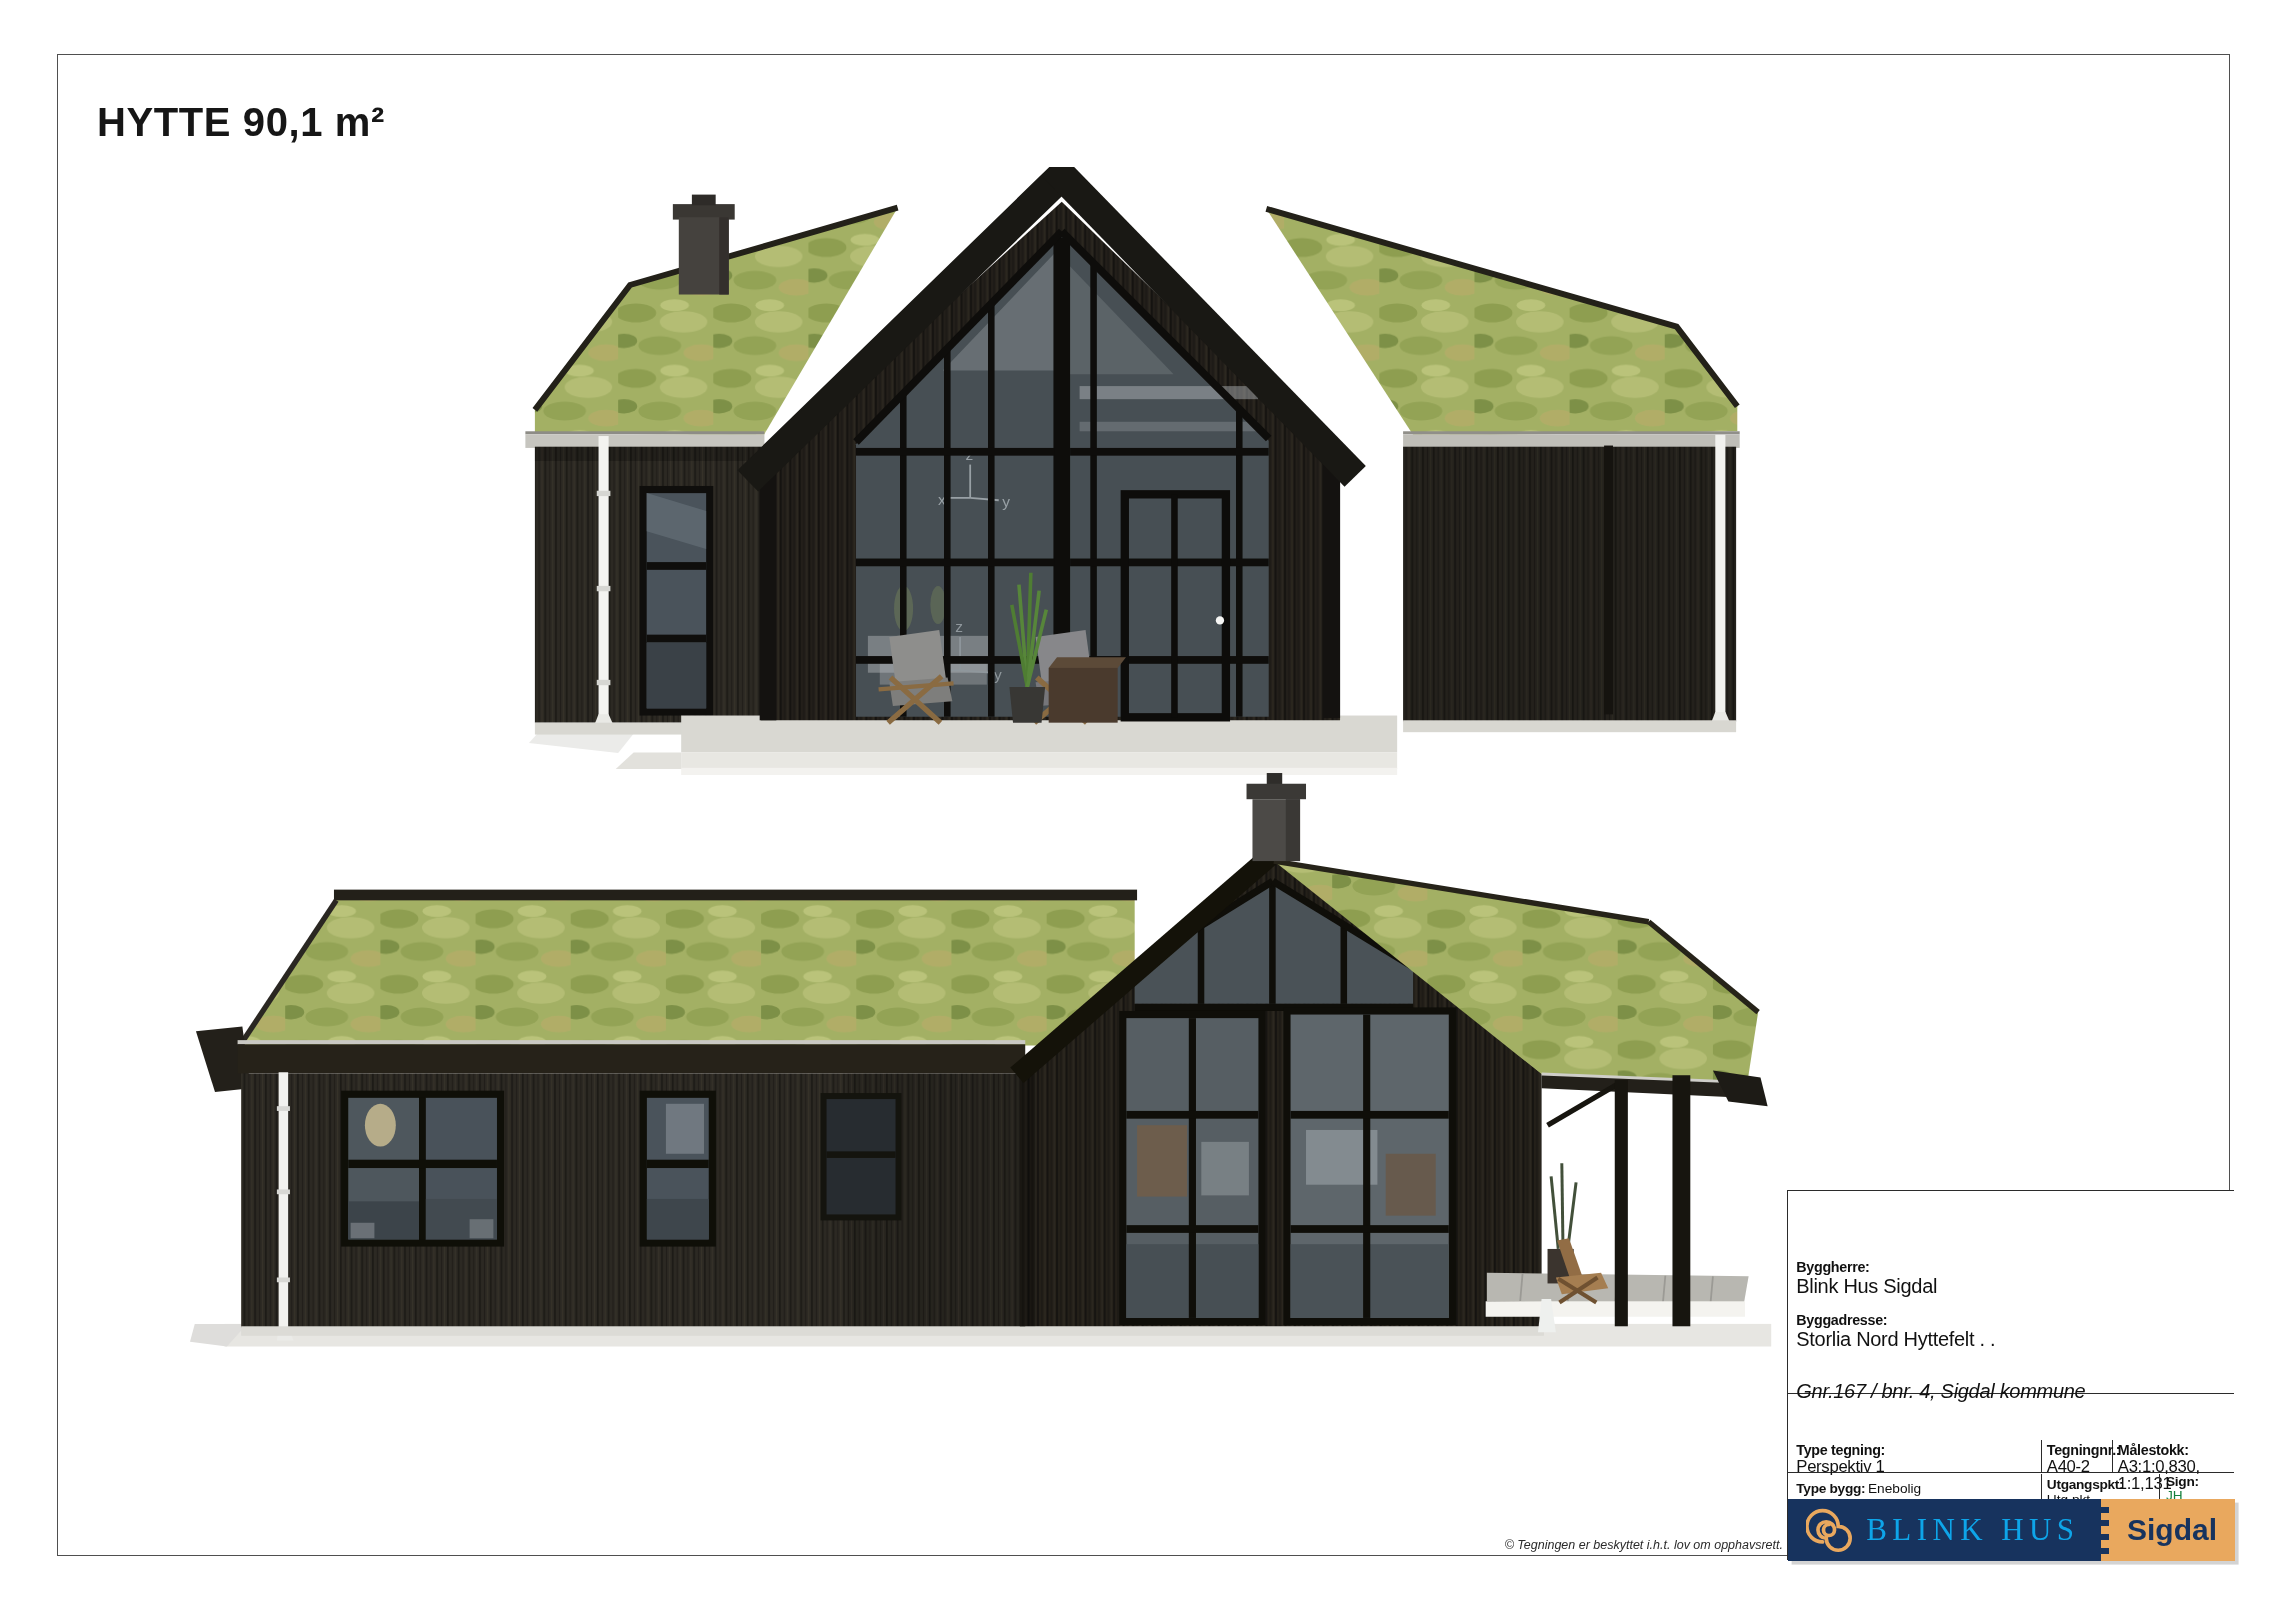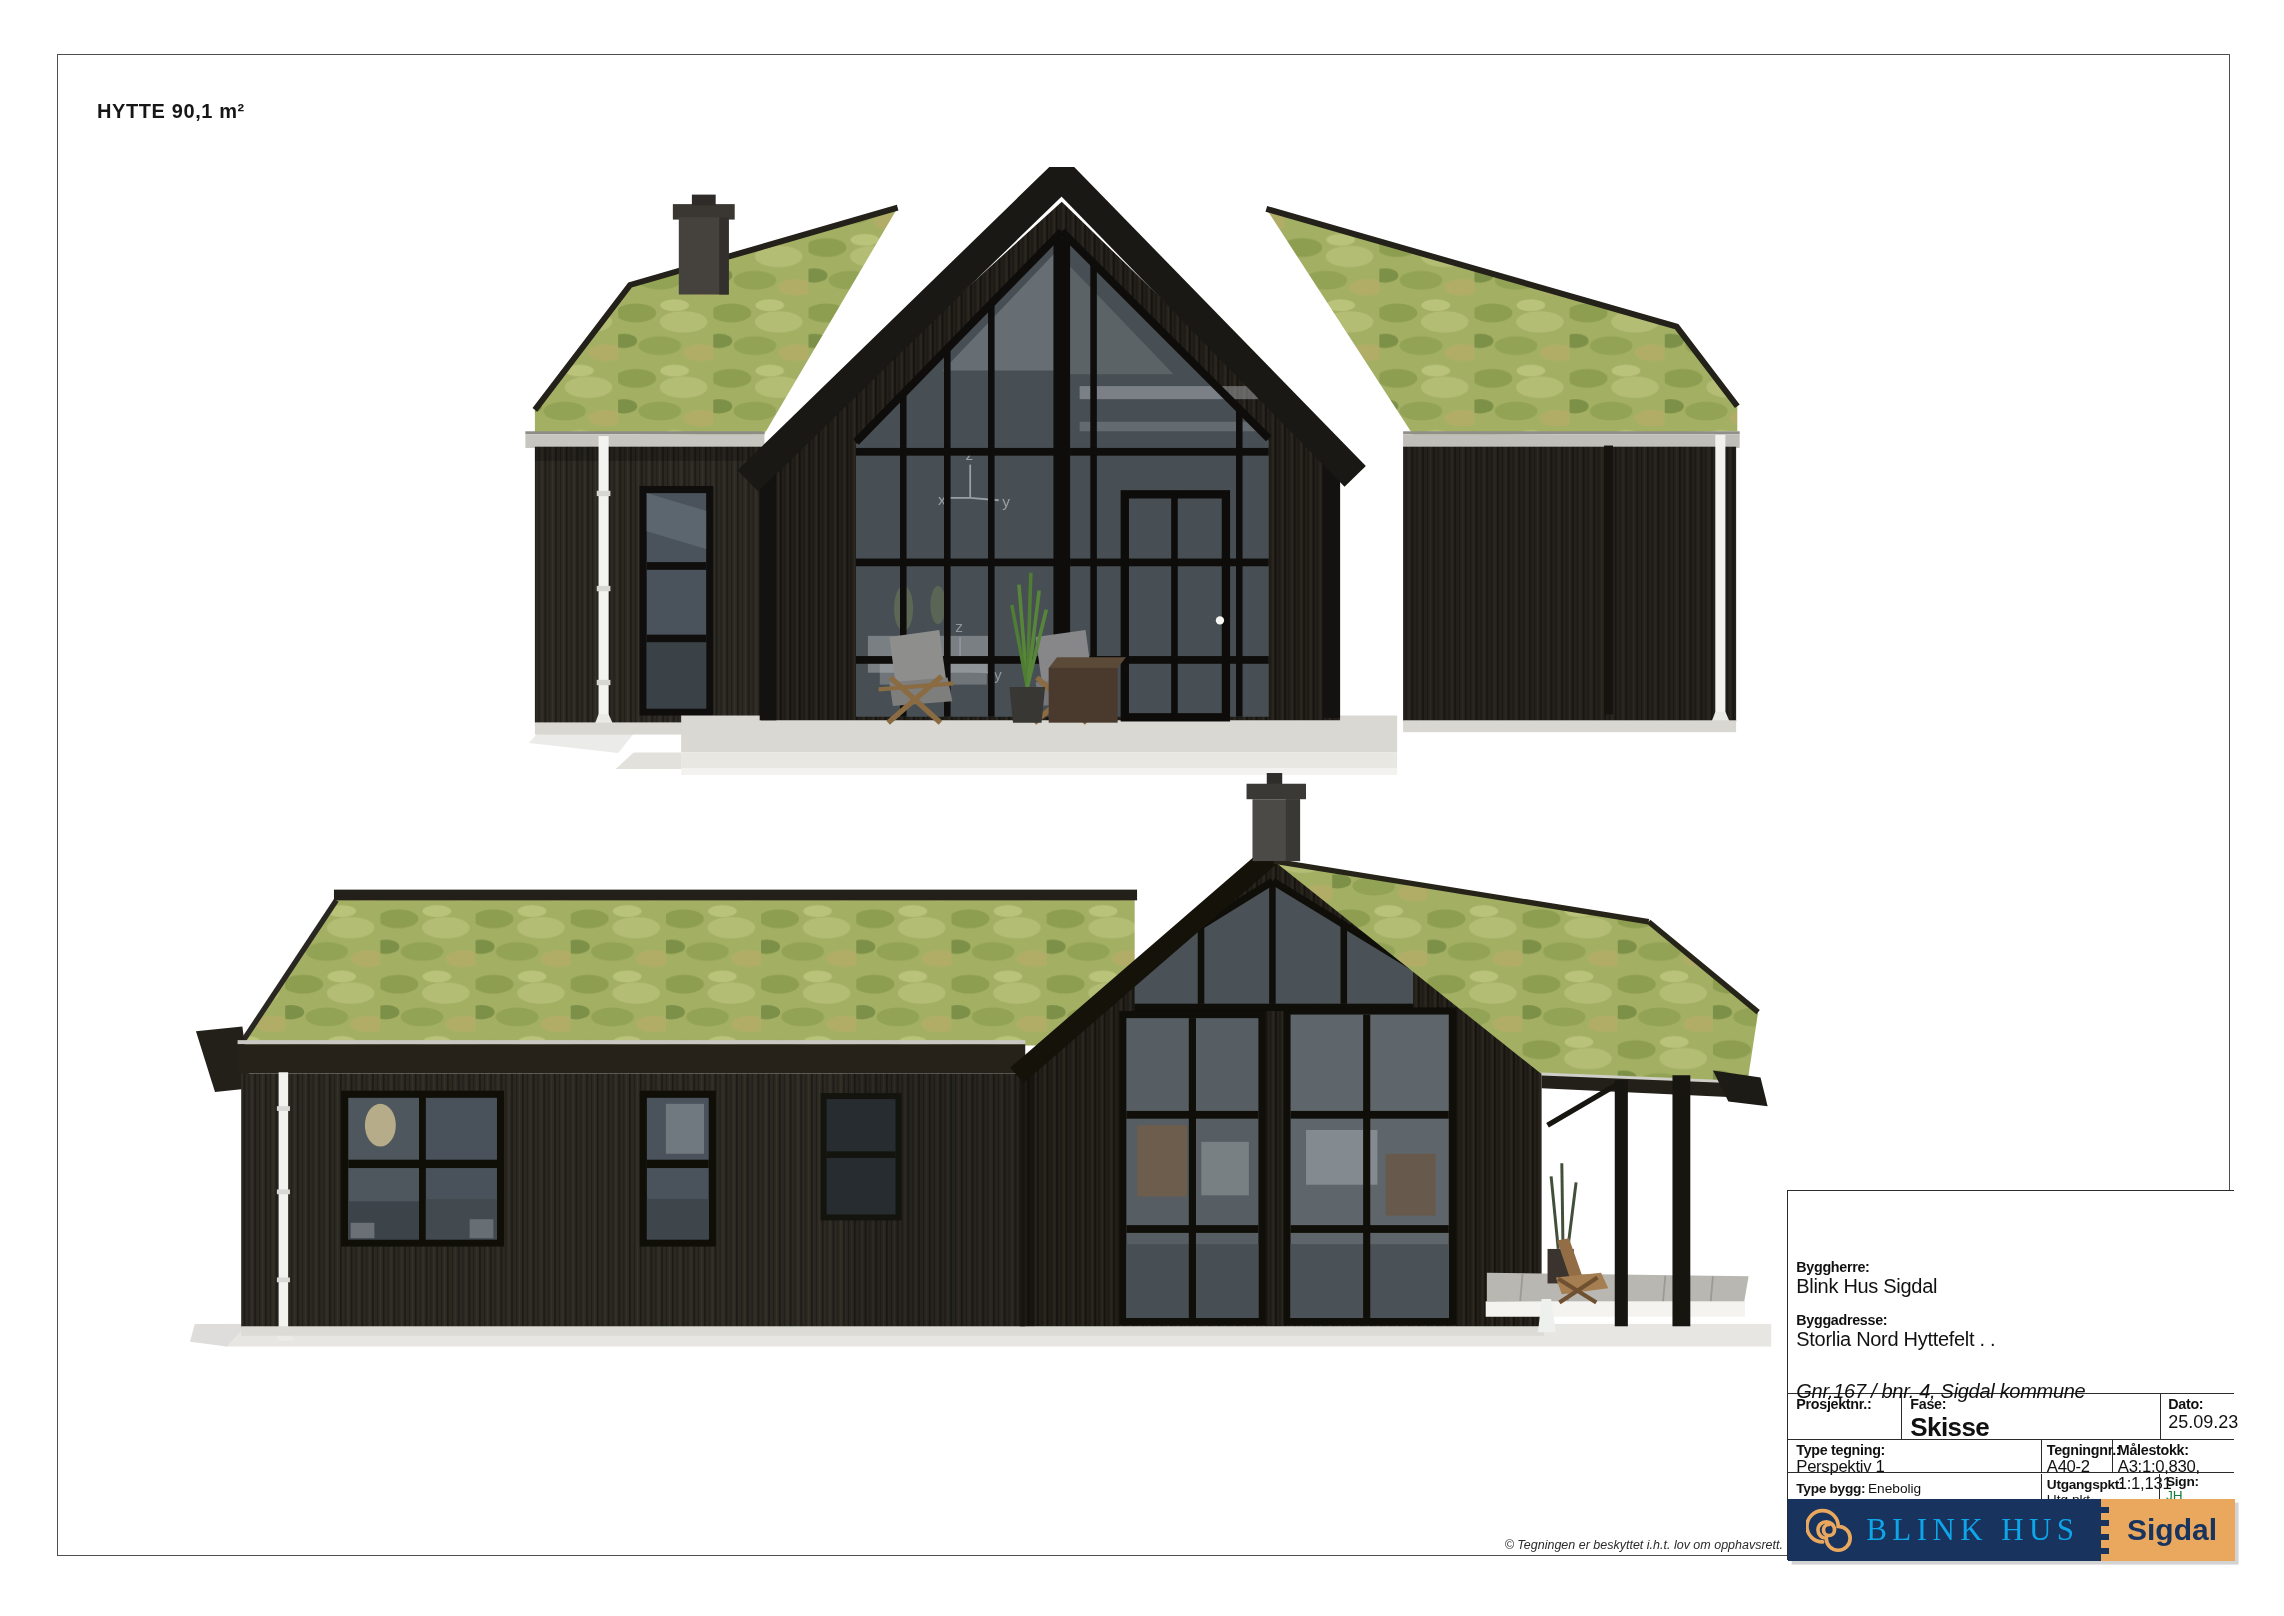--- a/index.html
+++ b/index.html
@@ -1,20 +1,20 @@
 <!DOCTYPE html>
 <html style="--logo-navy: #17335e; --logo-tan: #e9a85e; --roof-green: #a3b064; --wood-dark: #2b2822; --frame-border: #4f4f4f;font-size:9.5px"><head>
 <meta charset="utf-8">
 <style>
   html,body{margin:0;padding:0;background:#ffffff;}
   .sheet{position:relative;width:2284px;height:1616px;background:#ffffff;overflow:hidden;
          font-family:"Liberation Sans", sans-serif;color:#111;}
   .frame{position:absolute;left:57px;top:54px;width:2173px;height:1502px;
          border:1.8px solid var(--frame-border,#4f4f4f);box-sizing:border-box;}
-  .page-title{position:absolute;left:97px;top:100px;font-size:20px;font-weight:bold;
+  .page-title{position:absolute;left:97px;top:100px;font-size:40px;font-weight:bold;
               letter-spacing:0.6px;color:#161616;}
   .render{position:absolute;}
   
   .tb{position:absolute;left:1787px;top:1190px;width:447px;height:370px;box-sizing:border-box;
       border-left:1.8px solid #2b2b2b;border-top:1.8px solid #2b2b2b;background:#fff;}
   .tb-row{position:absolute;left:0;width:100%;box-sizing:border-box;border-bottom:1.2px solid #2b2b2b;}
   .tb-cell{position:absolute;top:0;height:100%;box-sizing:border-box;border-right:1.2px solid #2b2b2b;}
   .tb-cell.last{border-right:none;}
   .tb-label{font-weight:bold;font-size:14.3px;letter-spacing:-0.3px;display:block;}
   .tb-inline-label{font-weight:bold;font-size:13.7px;letter-spacing:-0.3px;}
@@ -360,40 +360,20 @@
       </div>
       <div style="position:absolute;left:8.3px;top:57px;">
         <span class="tb-label">Byggadresse:</span>
         <span class="v-med">Storlia Nord Hyttefelt . .</span>
       </div>
       <div style="position:absolute;left:8.3px;top:125px;font-style:italic;">
         <span class="v-med">Gnr.167 / bnr. 4, Sigdal kommune</span>
       </div>
     </div>
 
-    <div class="tb-row" style="top:203px;height:46px;">
-      <div class="tb-cell" style="left:0;width:114px;">
-        <div class="pad" style="padding-top:2.4px;">
-          <span class="tb-label">Prosjektnr.:</span>
-          <span class="v-med"></span>
-        </div>
-      </div>
-      <div class="tb-cell" style="left:114px;width:259px;">
-        <div class="pad" style="padding-top:2.4px;">
-          <span class="tb-label">Fase:</span>
-          <span class="v-skisse">Skisse</span>
-        </div>
-      </div>
-      <div class="tb-cell last" style="left:372px;width:75px;">
-        <div class="pad" style="padding-top:2.4px;">
-          <span class="tb-label">Dato:</span>
-          <span class="v-date">25.09.23</span>
-        </div>
-      </div>
-    </div>
 
     <div class="tb-row" style="top:249px;height:33px;">
       <div class="tb-cell" style="left:0;width:254px;">
         <div class="pad" style="padding-top:1.8px;">
           <span class="tb-label">Type tegning:</span>
           <span class="v-small">Perspektiv 1</span>
         </div>
       </div>
       <div class="tb-cell" style="left:254px;width:71px;">
         <div class="pad" style="padding:1.8px 0 0 4.8px;">

